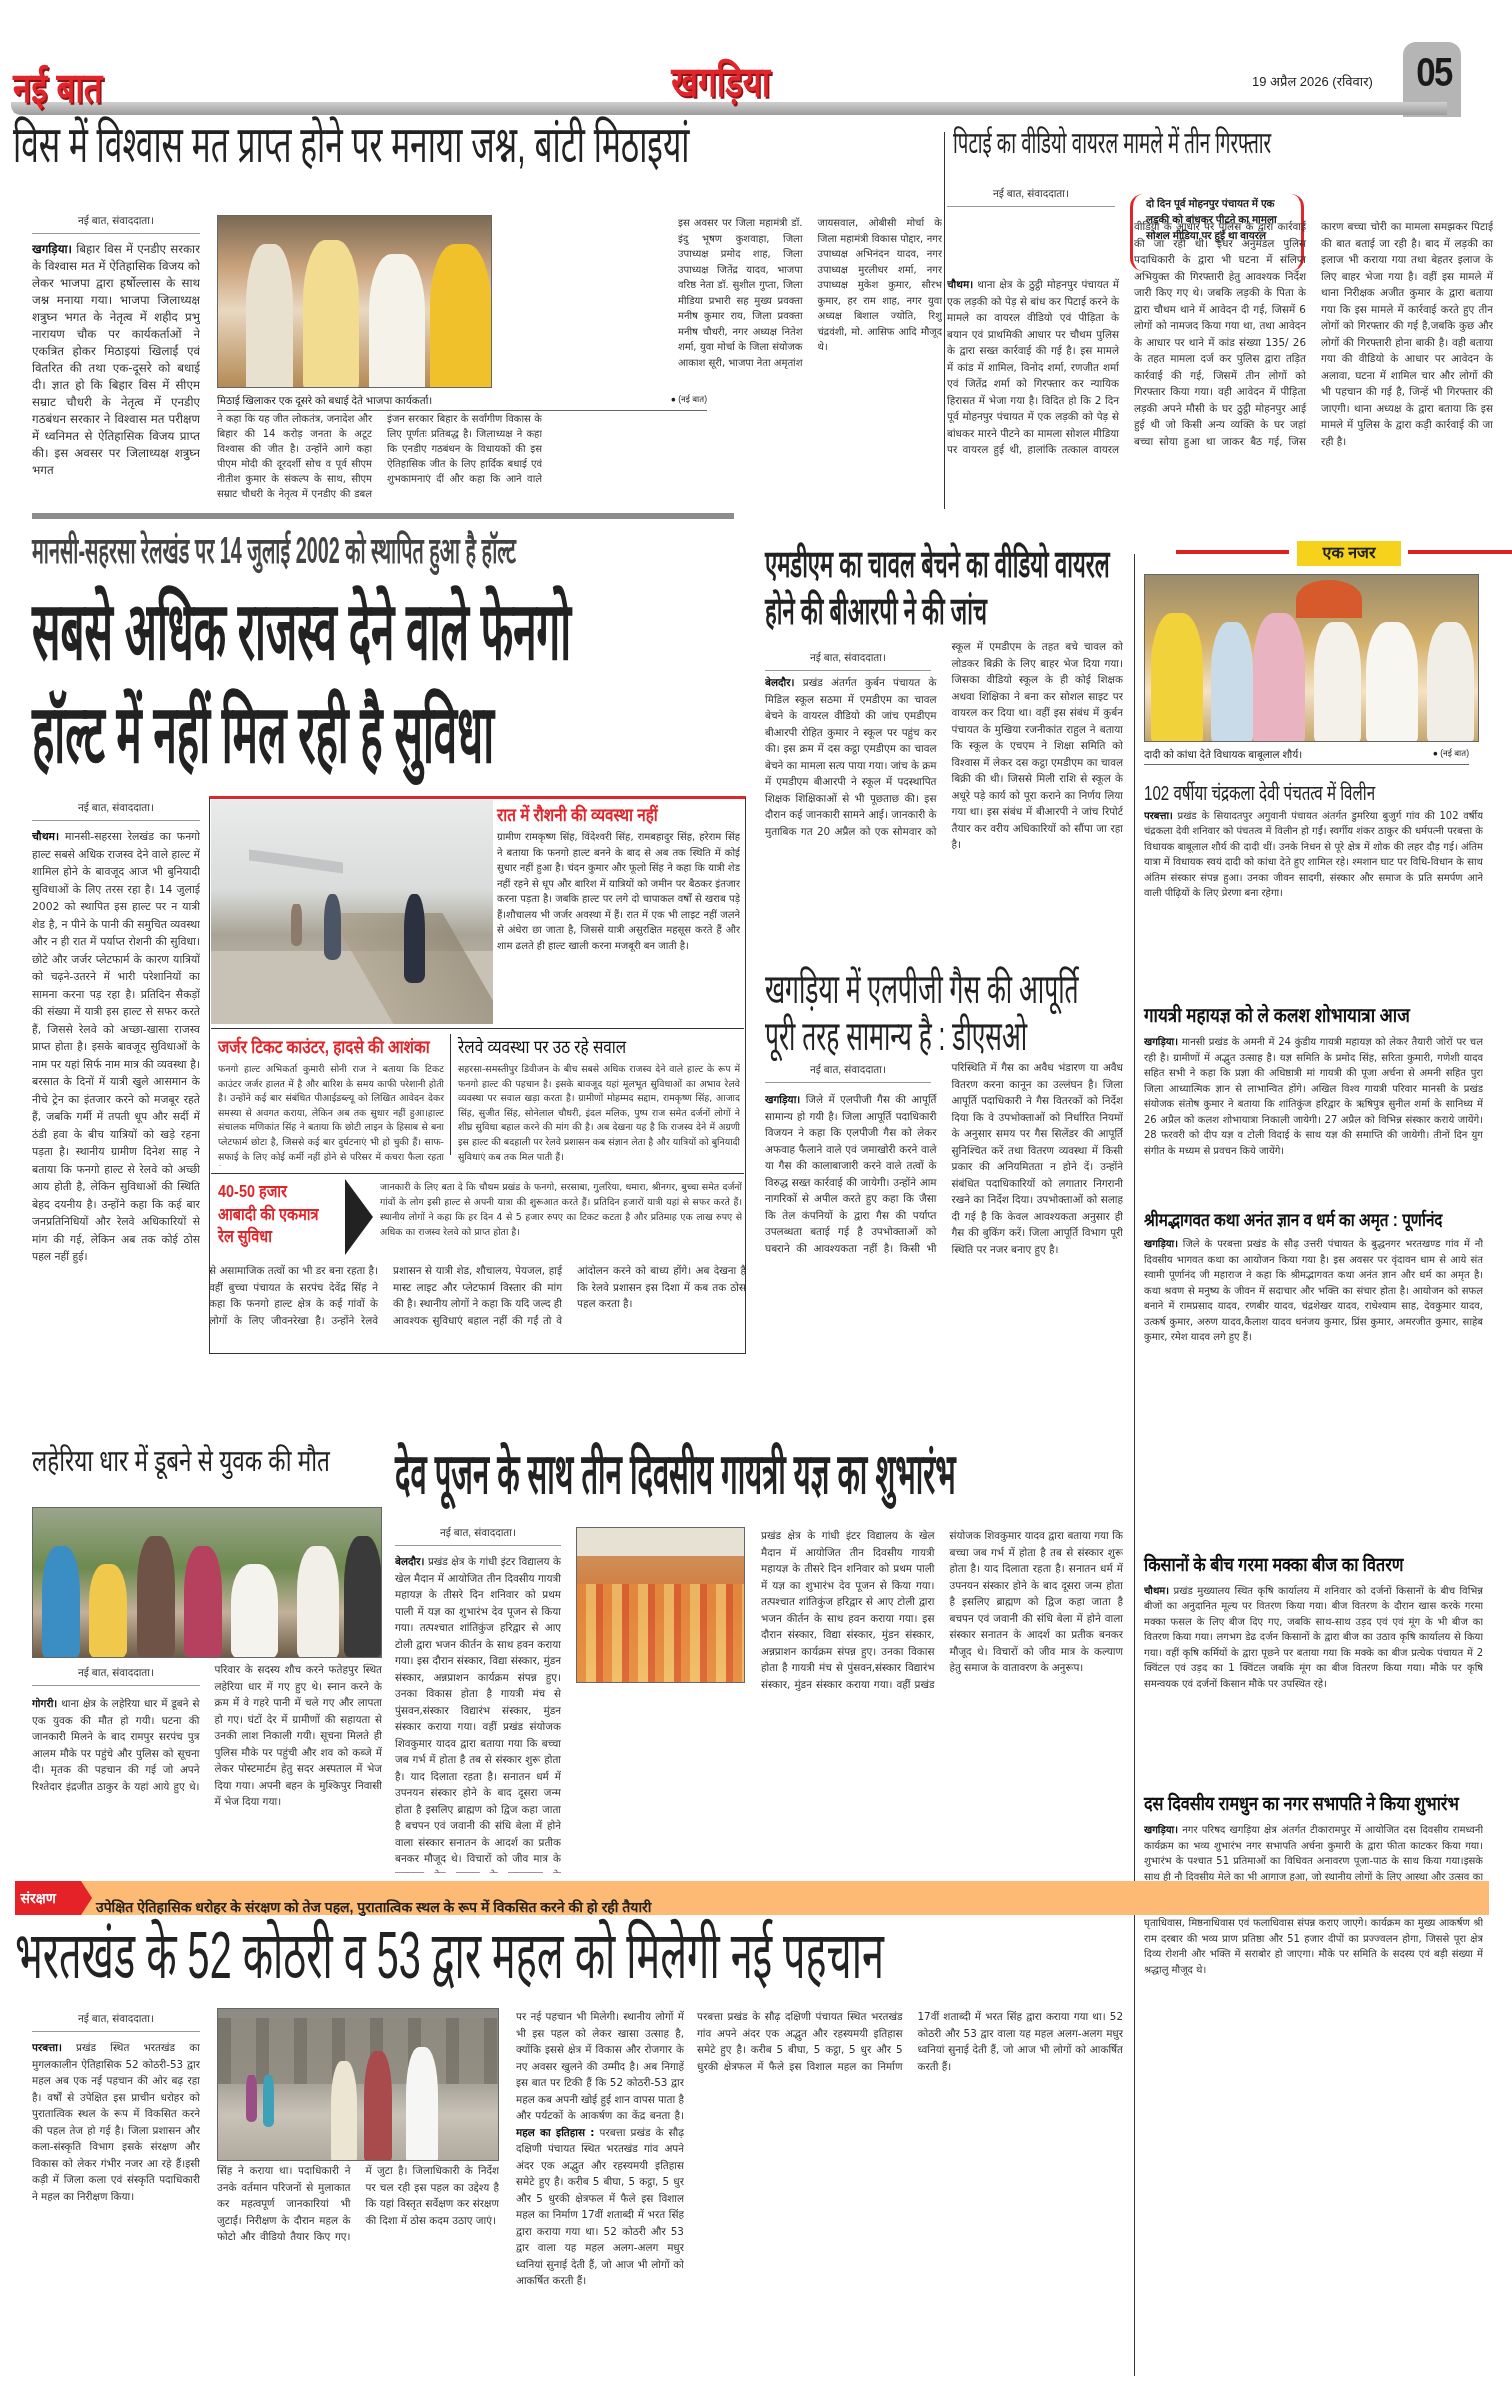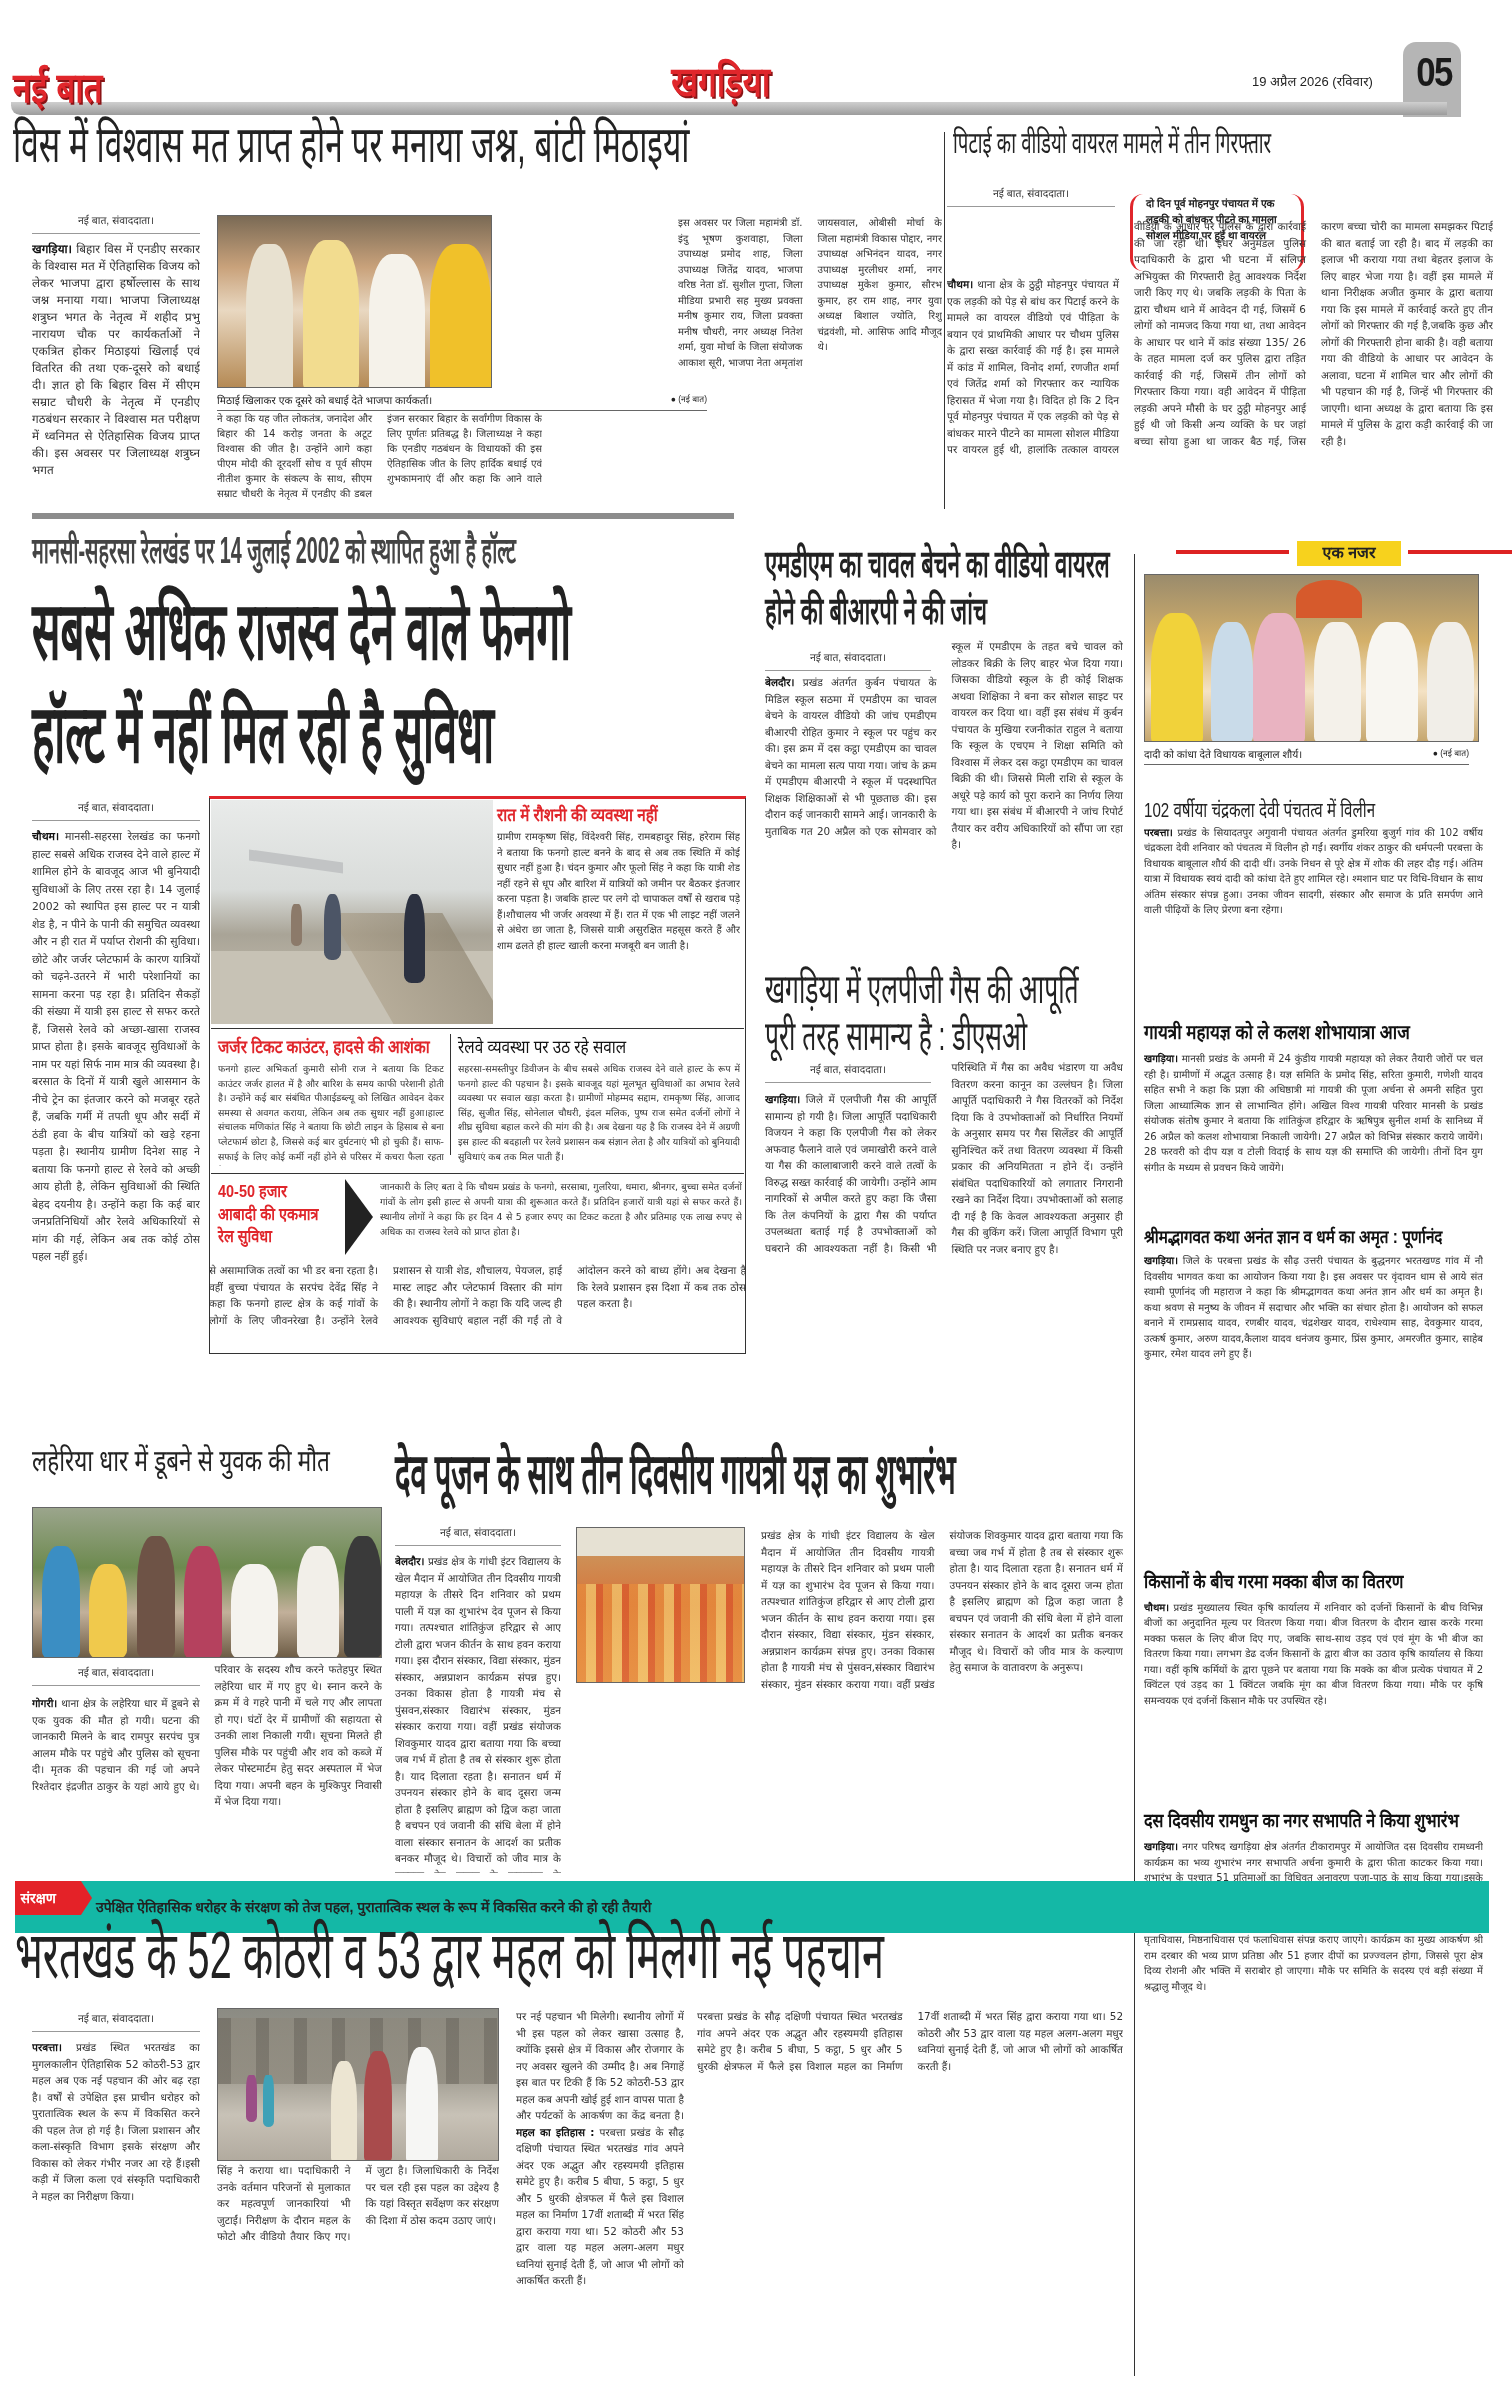--- a/index.html
+++ b/index.html
@@ -29,21 +29,21 @@
   .ph-rail { background: linear-gradient(180deg,#e9ebea 0%,#d9dcda 40%,#a9a497 60%,#cfc8b8 100%); }
   .ph-yellow { background: linear-gradient(180deg,#9a8b6c 0%,#d4b06a 40%,#f4e2c4 70%,#c6a76f 100%); }
   .ph-field { background: linear-gradient(180deg,#9ba58c 0%,#6d8a4f 40%,#c2b09a 70%,#6e5d46 100%); }
   .ph-yagya { background: linear-gradient(180deg,#c9a067 0%,#d6743a 50%,#f1b36a 100%); }
   .ph-fort { background: linear-gradient(180deg,#8b8b83 0%,#a19d92 45%,#c8c2b7 70%,#b2ab9f 100%); }
   .figure { position: absolute; border-radius: 40% 40% 7.5px 7.5px; }
   .quote-box { font: bold 12.2px "Liberation Sans", sans-serif; color: #222; line-height: 19px; padding: 1.9px 13px; border-left: 3.8px solid #e0262b; border-right: 3.8px solid #e0262b; border-radius: 13px; }
   .ek-nazar { left: 1176px; top: 541px; width: 347px; height: 24.5px; }
   .ek-line { position:absolute; top: 9.4px; height: 3.8px; background: #d22; }
   .ek-badge { position:absolute; left: 121px; top: 0; width: 104px; height: 24.5px; background: #f7d21d; font: bold 16px "Liberation Sans", sans-serif; text-align: center; line-height: 24.5px; color:#222; }
-  .strip { left: 15px; top: 1881px; width: 1474px; height: 52px; background: #14b8a6; }
+  .strip { left: 15px; top: 1881px; width: 1474px; height: 34px; background: #fdba74; }
   .strip-tag { position:absolute; left:0; top:0; width: 66px; height: 34px; background: #e42228; color: #fff; font: bold 14px "Liberation Sans", sans-serif; line-height: 34px; padding-left: 5.6px; }
   .strip-text { position:absolute; left: 81px; top: 16px; line-height: 34px; font: bold 14px "Liberation Sans", sans-serif; color: #222; white-space: nowrap; }
   .side-border { border-left: 0.9px solid #333; }
   .info-arrow { width: 0; height: 0; border-top: 38px solid transparent; border-bottom: 38px solid transparent; border-left: 28px solid #222; }
 </style>
 </head>
 <body>
 
 <div class="abs page-tab"></div>
 <div class="abs masthead-bar"></div>
@@ -137,21 +137,21 @@
   <div class="figure" style="left:5.6px;top:38px;width:52px;height:132px;background:#f1d23a;"></div>
   <div class="figure" style="left:66px;top:47px;width:42px;height:122px;background:#c9dbe9;"></div>
   <div class="figure" style="left:108px;top:38px;width:52px;height:132px;background:#e9b3c1;"></div>
   <div class="figure" style="left:169px;top:47px;width:47px;height:122px;background:#f4f1ea;"></div>
   <div class="figure" style="left:221px;top:47px;width:52px;height:122px;background:#f8f6f1;"></div>
   <div class="figure" style="left:282px;top:47px;width:47px;height:122px;background:#f1eee8;"></div>
   <div style="position:absolute;left:151px;top:4.7px;width:66px;height:38px;background:#d65a2c;border-radius:50% 50% 0 0;"></div>
 </div>
 <div class="abs caption" style="left:1144px;top:744px;width:325px;"><span>दादी को कांधा देते विधायक बाबूलाल शौर्य।</span><span style="float:right;font-size:8.5px;">● (नई बात)</span></div>
 
-<div class="abs" style="left:1144px;top:799px;width:339px;">
+<div class="abs" style="left:1144px;top:782px;width:339px;">
   <div>
     <div class="h-light" style="font-size:21px;transform:scaleX(.72);margin-bottom:3.8px;">102 वर्षीया चंद्रकला देवी पंचतत्व में विलीन</div>
     <div class="body" style="font-size:10px;line-height:15.5px;height:188px;overflow:hidden;"><b>परबत्ता।</b> <span>प्रखंड के सियादतपुर अगुवानी पंचायत अंतर्गत डुमरिया बुजुर्ग गांव की 102 वर्षीय चंद्रकला देवी शनिवार को पंचतत्व में विलीन हो गईं। स्वर्गीय शंकर ठाकुर की धर्मपत्नी परबत्ता के विधायक बाबूलाल शौर्य की दादी थीं। उनके निधन से पूरे क्षेत्र में शोक की लहर दौड़ गई। अंतिम यात्रा में विधायक स्वयं दादी को कांधा देते हुए शामिल रहे। श्मशान घाट पर विधि-विधान के साथ अंतिम संस्कार संपन्न हुआ। उनका जीवन सादगी, संस्कार और समाज के प्रति समर्पण आने वाली पीढ़ियों के लिए प्रेरणा बना रहेगा।</span></div>
   </div>
   <div style="margin-top:5.6px;">
     <div class="side-h" style="font-size:20px;margin-bottom:5.6px;">गायत्री महायज्ञ को ले कलश शोभायात्रा आज</div>
     <div class="body" style="font-size:10px;line-height:15.5px;height:169px;overflow:hidden;"><b>खगड़िया।</b> <span>मानसी प्रखंड के अमनी में 24 कुंडीय गायत्री महायज्ञ को लेकर तैयारी जोरों पर चल रही है। ग्रामीणों में अद्भुत उत्साह है। यज्ञ समिति के प्रमोद सिंह, सरिता कुमारी, गणेशी यादव सहित सभी ने कहा कि प्रज्ञा की अधिष्ठात्री मां गायत्री की पूजा अर्चना से अमनी सहित पुरा जिला आध्यात्मिक ज्ञान से लाभान्वित होंगे। अखिल विश्व गायत्री परिवार मानसी के प्रखंड संयोजक संतोष कुमार ने बताया कि शांतिकुंज हरिद्वार के ऋषिपुत्र सुनील शर्मा के सानिध्य में 26 अप्रैल को कलश शोभायात्रा निकाली जायेगी। 27 अप्रैल को विभिन्न संस्कार कराये जायेंगे। 28 फरवरी को दीप यज्ञ व टोली विदाई के साथ यज्ञ की समाप्ति की जायेगी। तीनों दिन युग संगीत के मध्यम से प्रवचन किये जायेंगे।</span></div>
   </div>
   <div style="margin-top:3.8px;">
     <div class="side-h" style="font-size:18px;margin-bottom:5.6px;">श्रीमद्भागवत कथा अनंत ज्ञान व धर्म का अमृत : पूर्णानंद</div>

